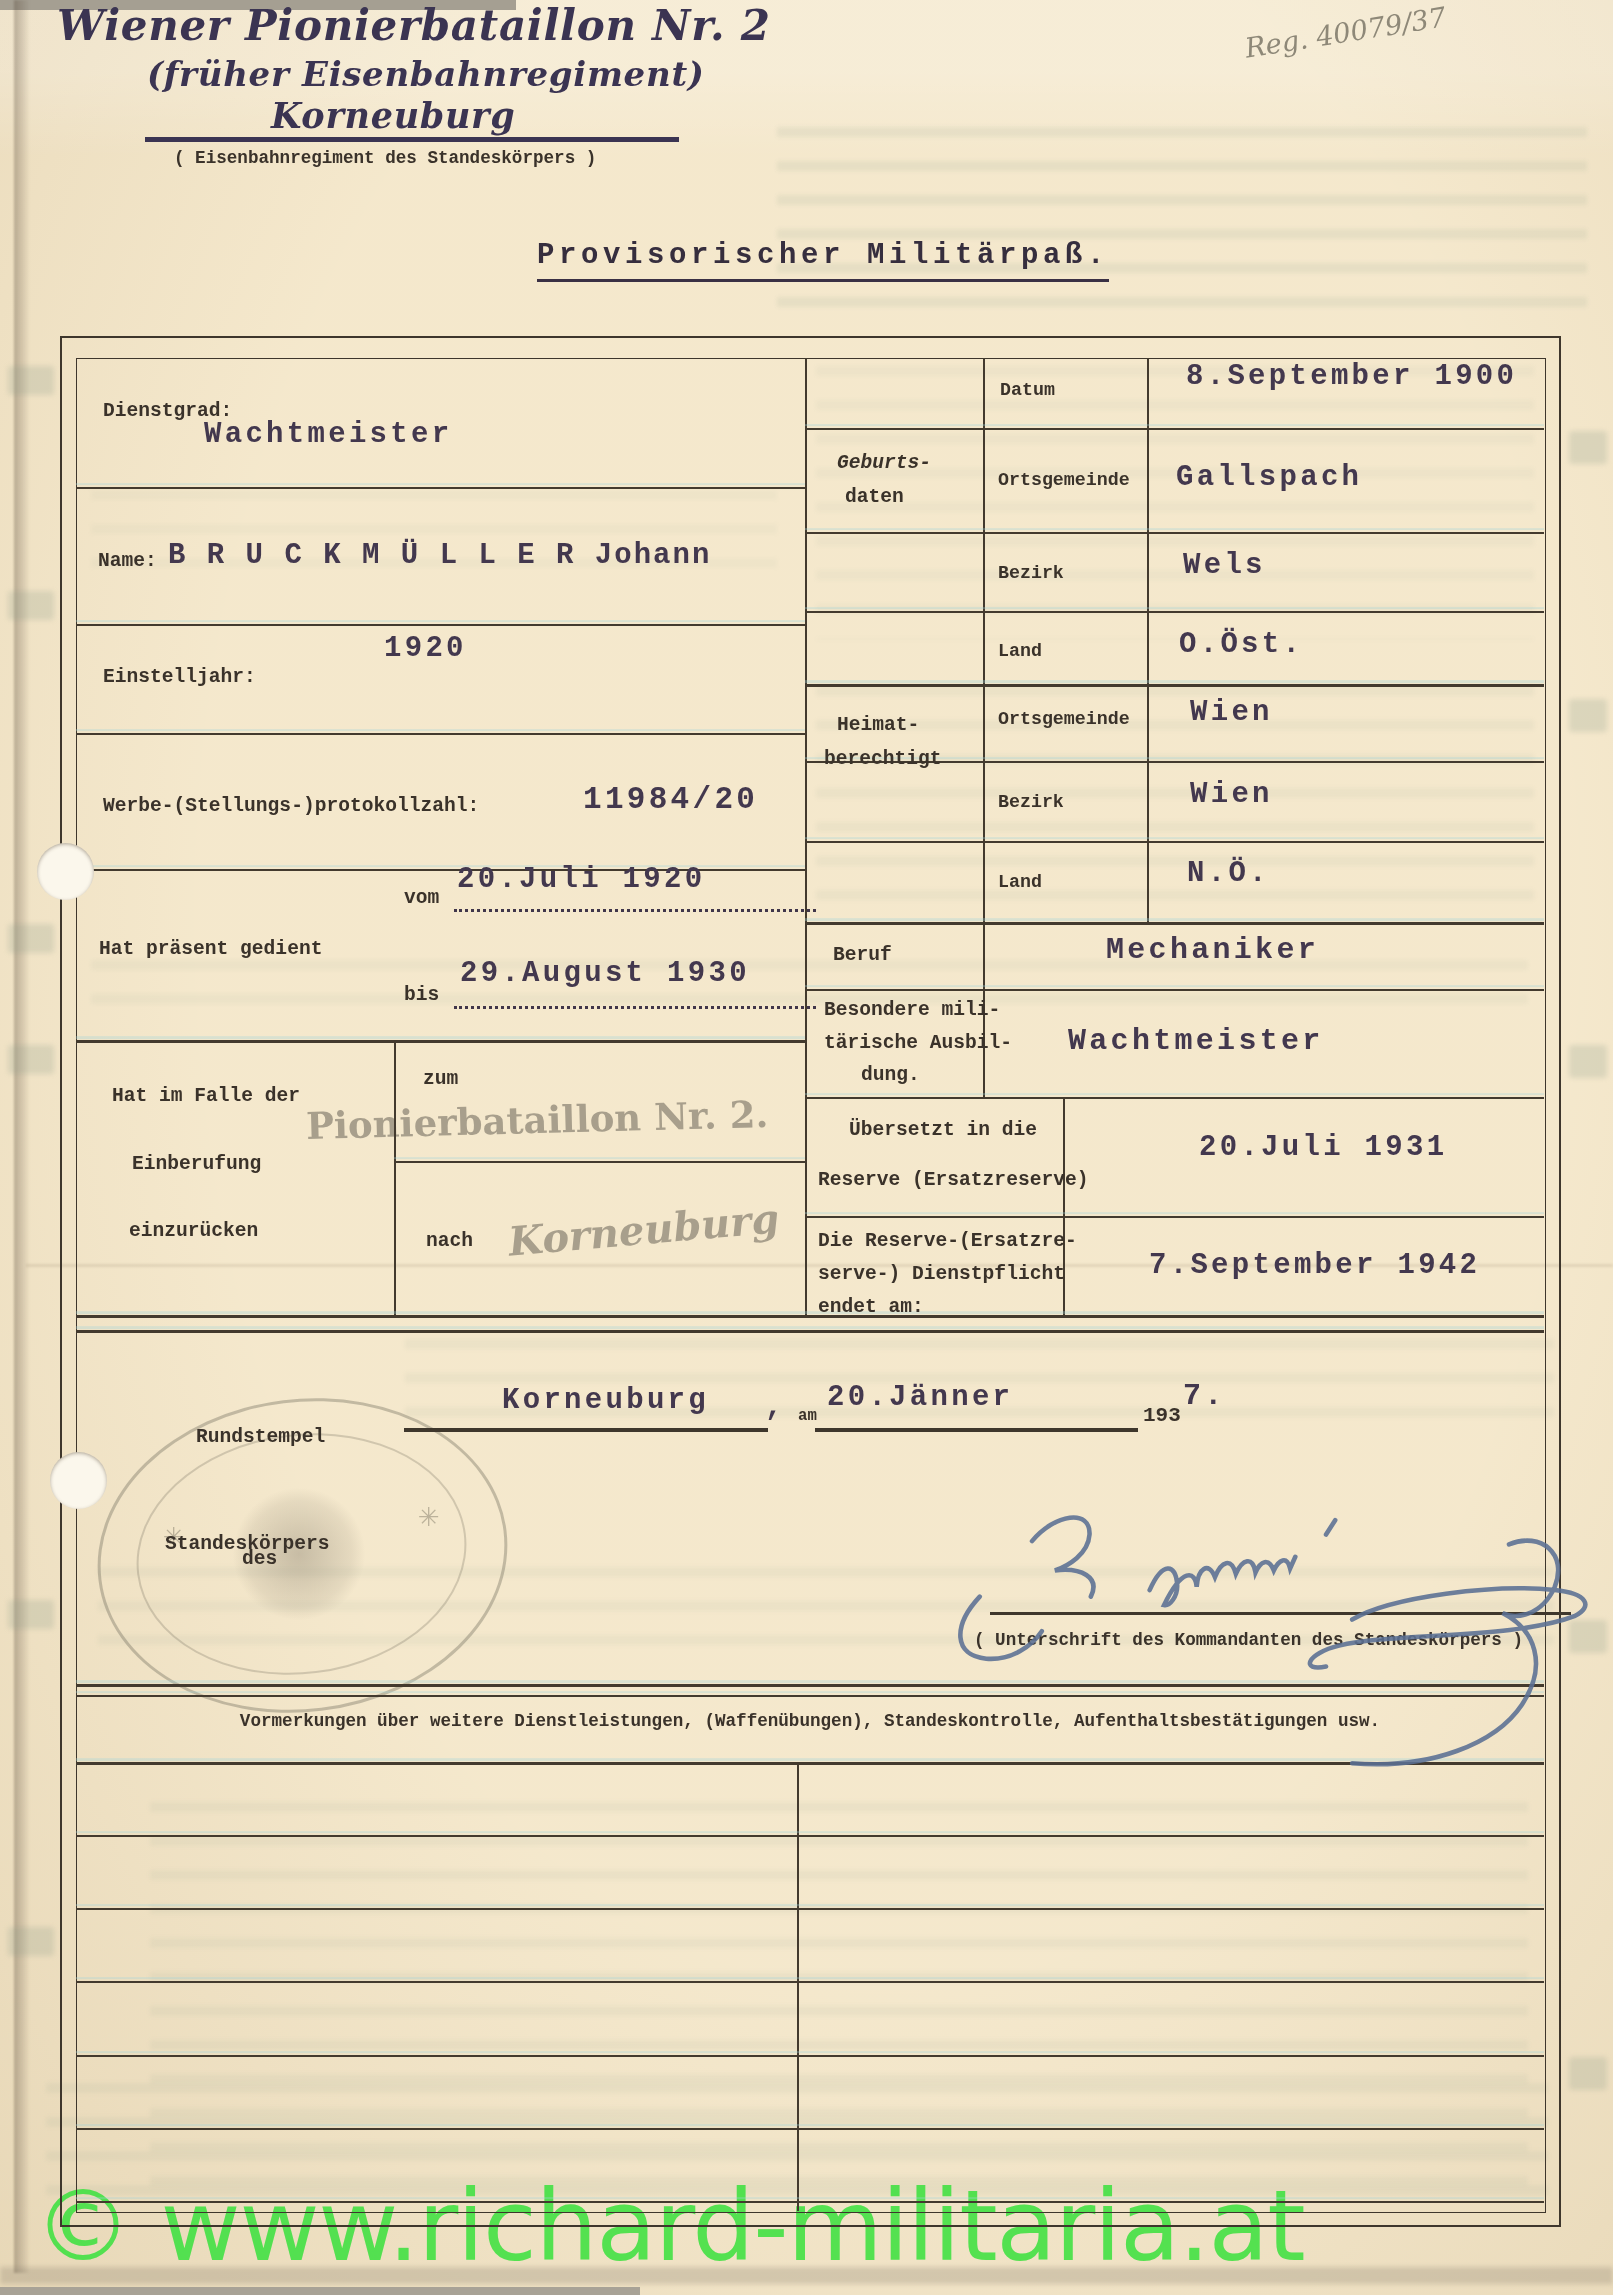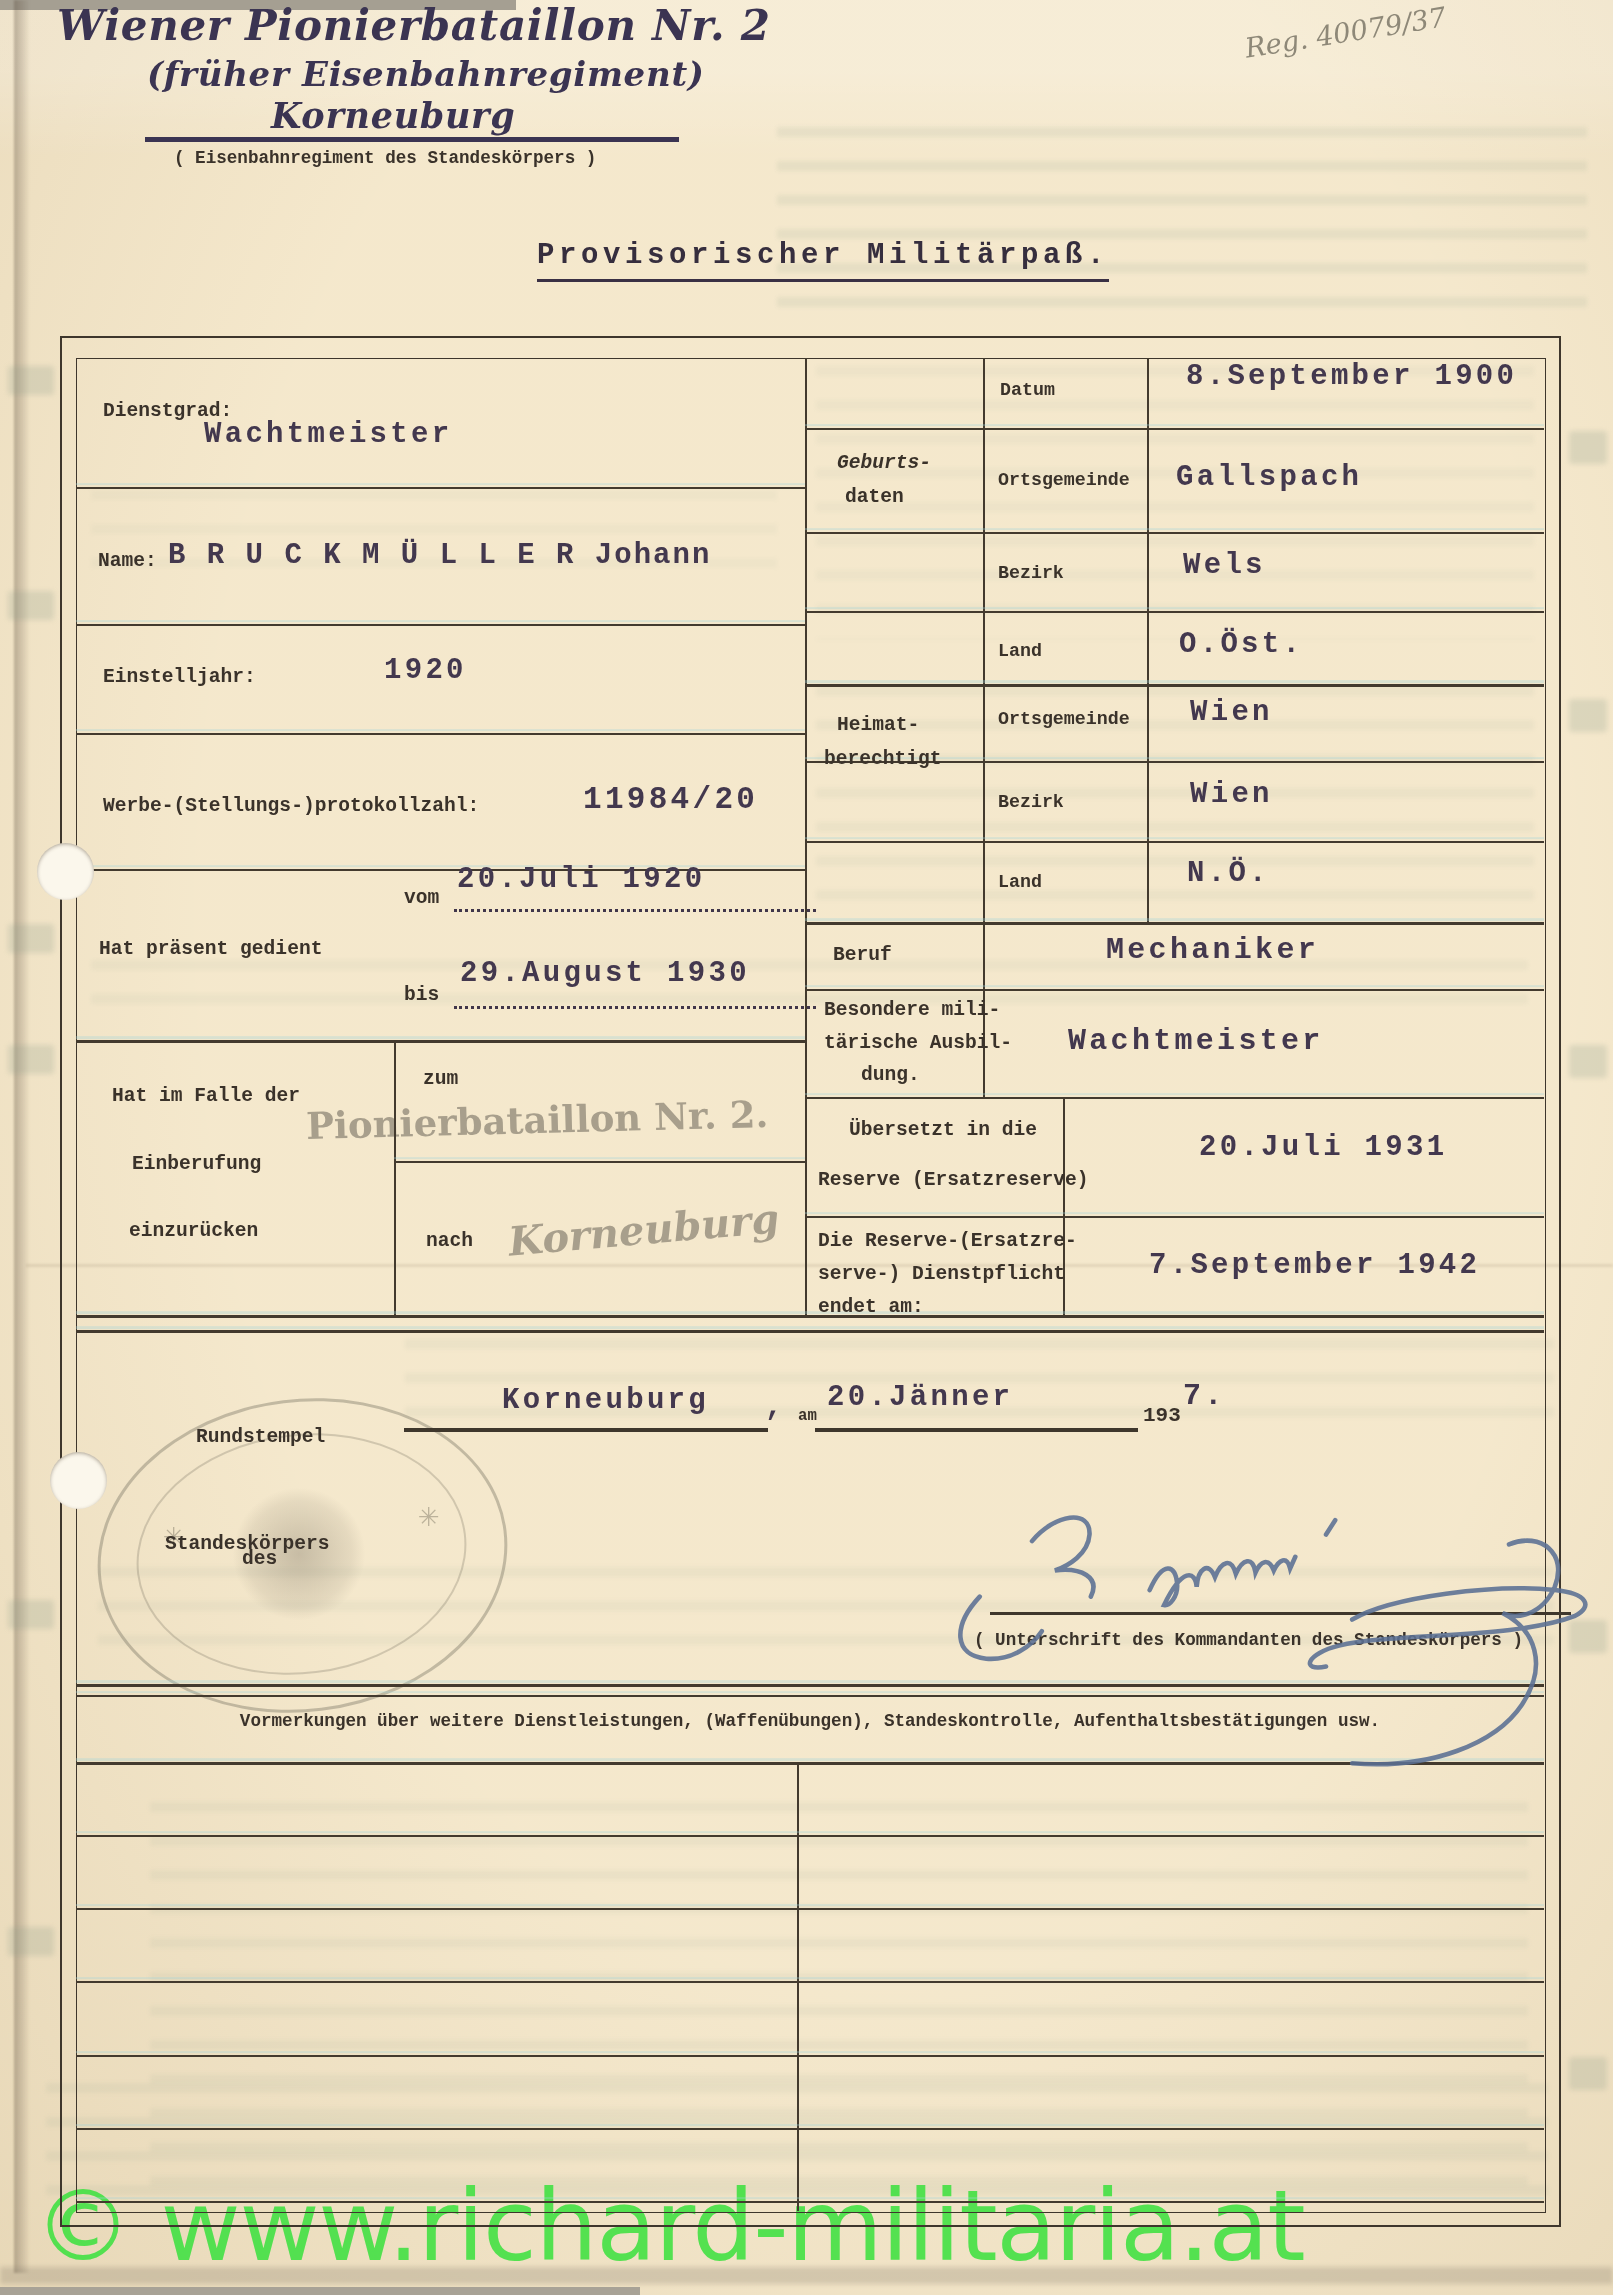--- a/index.html
+++ b/index.html
@@ -134,21 +134,21 @@
   <div class="abs hole" style="left:37px;top:843px;"></div>
   <div class="abs hole" style="left:50px;top:1452px;"></div>
 
   <div class="abs printed" style="left:103px;top:400px;font-size:19.6px;">Dienstgrad:</div>
   <div class="abs typed" style="left:204px;top:418px;">Wachtmeister</div>
 
   <div class="abs printed" style="left:98px;top:550px;font-size:19.6px;">Name:</div>
   <div class="abs typed" style="left:168px;top:539px;letter-spacing:2px;">B R U C K M Ü L L E R Johann</div>
 
   <div class="abs printed" style="left:103px;top:666px;font-size:19.6px;">Einstelljahr:</div>
-  <div class="abs typed" style="left:384px;top:654px;">1920</div>
+  <div class="abs typed" style="left:384px;top:632px;">1920</div>
 
   <div class="abs printed" style="left:103px;top:795px;font-size:19.6px;">Werbe-(Stellungs-)protokollzahl:</div>
   <div class="abs typed" style="left:583px;top:782px;font-size:31px;">11984/20</div>
 
   <div class="abs printed" style="left:404px;top:887px;font-size:19.6px;">vom</div>
   <div class="abs typed" style="left:457px;top:863px;">20.Juli 1920</div>
   <div class="abs dotted" style="left:454px;top:909px;width:362px;"></div>
   <div class="abs printed" style="left:99px;top:938px;font-size:19.6px;">Hat präsent gedient</div>
   <div class="abs printed" style="left:404px;top:984px;font-size:19.6px;">bis</div>
   <div class="abs typed" style="left:460px;top:957px;">29.August 1930</div>

